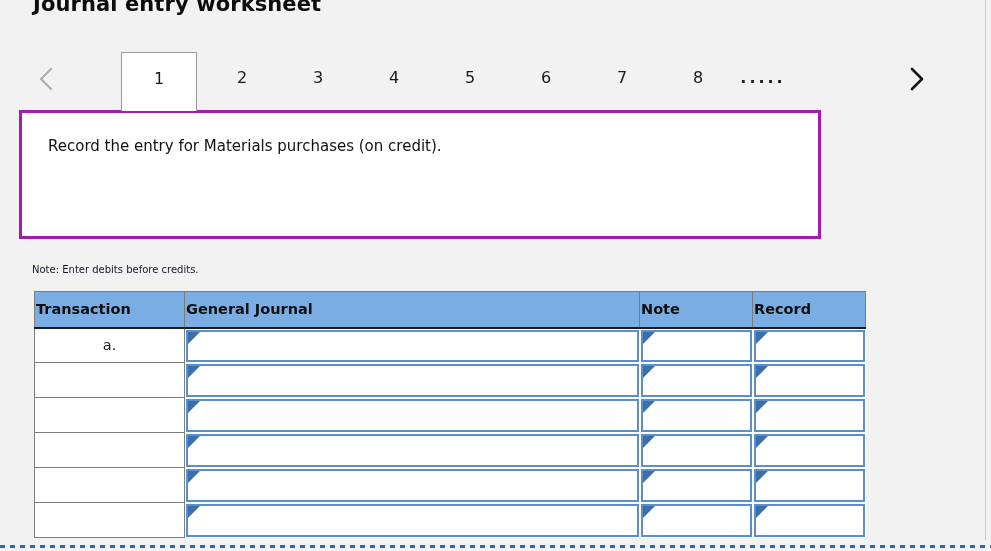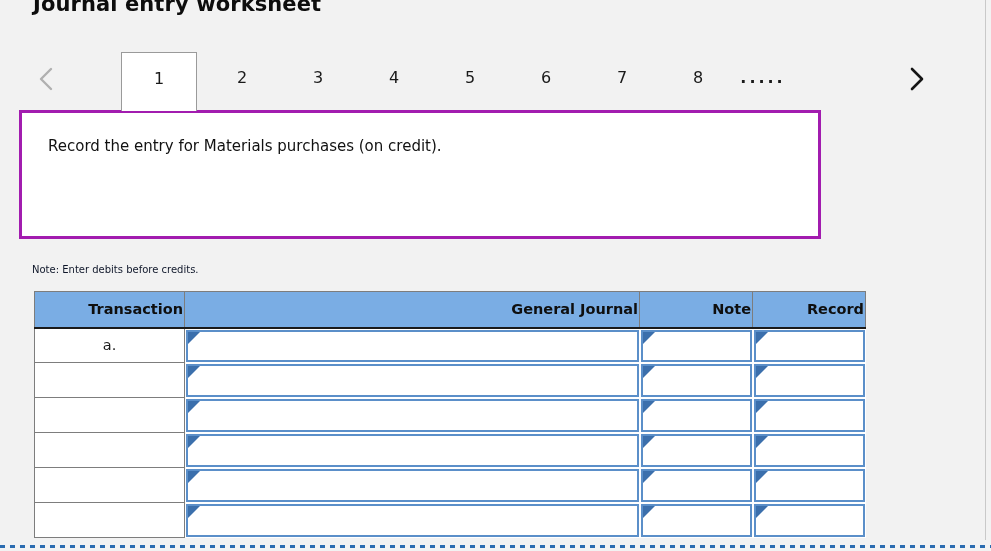--- a/index.html
+++ b/index.html
@@ -136,21 +136,21 @@
   }
   .jtable th {
     background: #7aade4;
     color: #0f0f0f;
     font-size: 14.5px;
     font-weight: bold;
     height: 36px;
     border: 1px solid #7d7d7d;
     border-bottom: 2px solid #1a1a1a;
     box-sizing: border-box;
-    text-align: right;
+    text-align: left;
   }
   .jtable td {
     height: 35px;
     border: 1px solid #7d7d7d;
     box-sizing: border-box;
     background: #ffffff;
     padding: 0;
   }
   .col-trans   { width: 150px; }
   .col-journal { width: 455px; }

